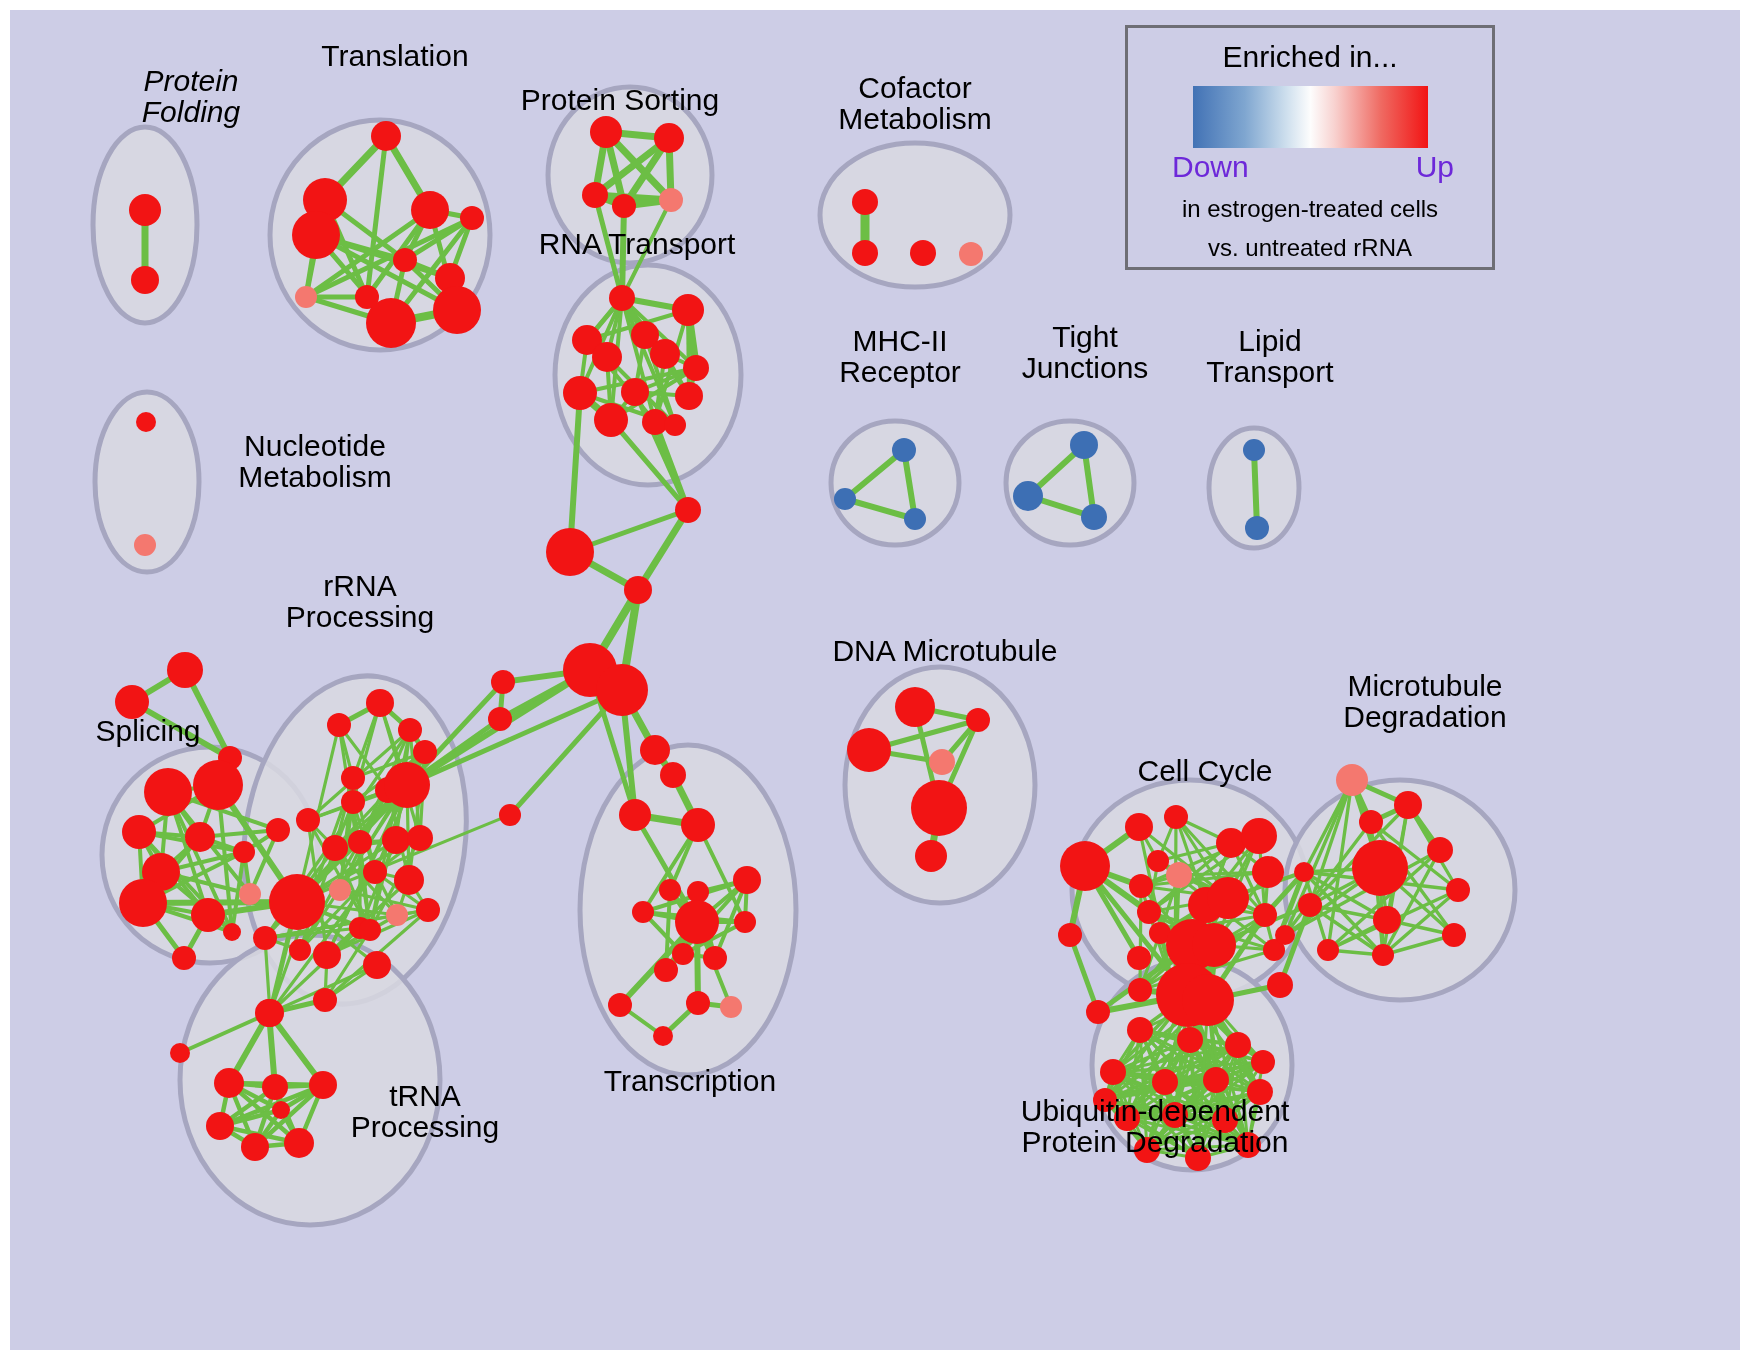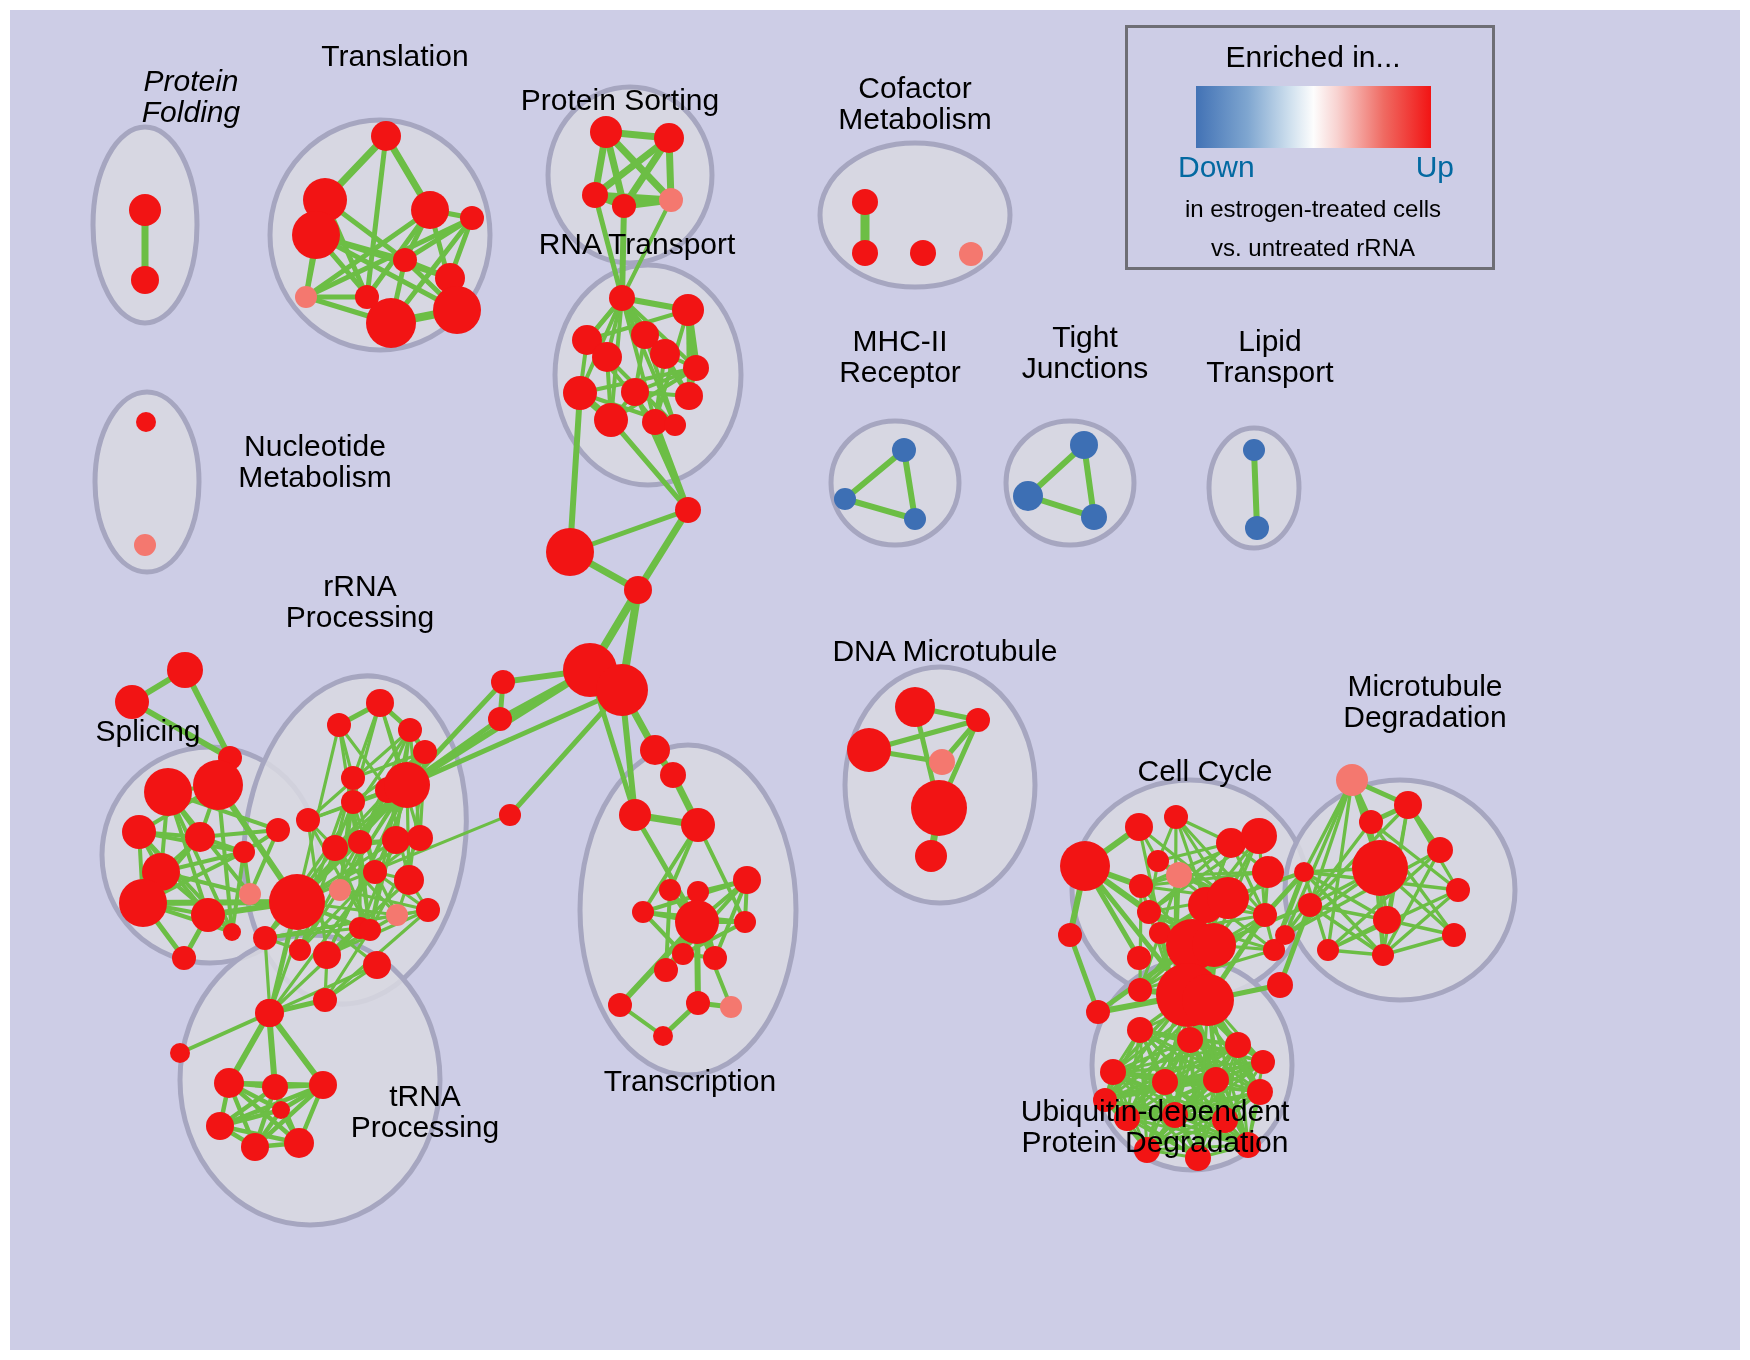--- a/index.html
+++ b/index.html
@@ -2,25 +2,25 @@
 <html><head>
 <meta charset="utf-8">
 <style>
   html,body{margin:0;padding:0;background:#ffffff;}
   body{font-family:"Liberation Sans",sans-serif;}
   #stage{position:relative;width:1750px;height:1360px;background:#ffffff;overflow:hidden;}
   #canvas{position:absolute;left:10px;top:10px;width:1730px;height:1340px;background:#cdcde6;}
   svg#net{position:absolute;left:0;top:0;width:1730px;height:1340px;display:block;}
   .clabel{position:absolute;color:#000;font-size:30px;line-height:1.04;text-align:center;white-space:pre;font-family:"Liberation Sans",sans-serif;}
   #legend{position:absolute;border:3px solid #6e6e75;background:#cdcde6;box-sizing:border-box;
-          left:1125px;top:25px;width:370px;height:245px;padding-left:6px;}
+          left:1125px;top:25px;width:370px;height:245px;}
   #legend .ltitle{text-align:center;font-size:30px;color:#000;margin-top:12px;}
   #legend .bar{margin:12px auto 0 auto;width:235px;height:62px;
       background:linear-gradient(to right,#4272b5 0%,#7fa6d0 22%,#cfe0ee 40%,#fdfdfd 50%,#f8d3d1 60%,#ef6a62 80%,#f21414 100%);}
-  #legend .updown{display:flex;justify-content:space-between;padding:2px 38px 0 44px;font-size:30px;color:#0369a1;}
+  #legend .updown{display:flex;justify-content:space-between;padding:2px 38px 0 44px;font-size:30px;color:#6d28d9;}
   #legend .sub{text-align:center;font-size:24px;color:#000;line-height:1.12;margin-top:12px;}
 </style>
 </head>
 <body>
 
 <div id="stage">
   <div id="canvas">
     <svg id="net" viewBox="0 0 1730 1340">
         <g>
           <ellipse cx="135" cy="215" rx="52" ry="98" fill="#d8d8e0" fill-opacity="0.85" stroke="#a6a6c0" stroke-width="5"></ellipse>

